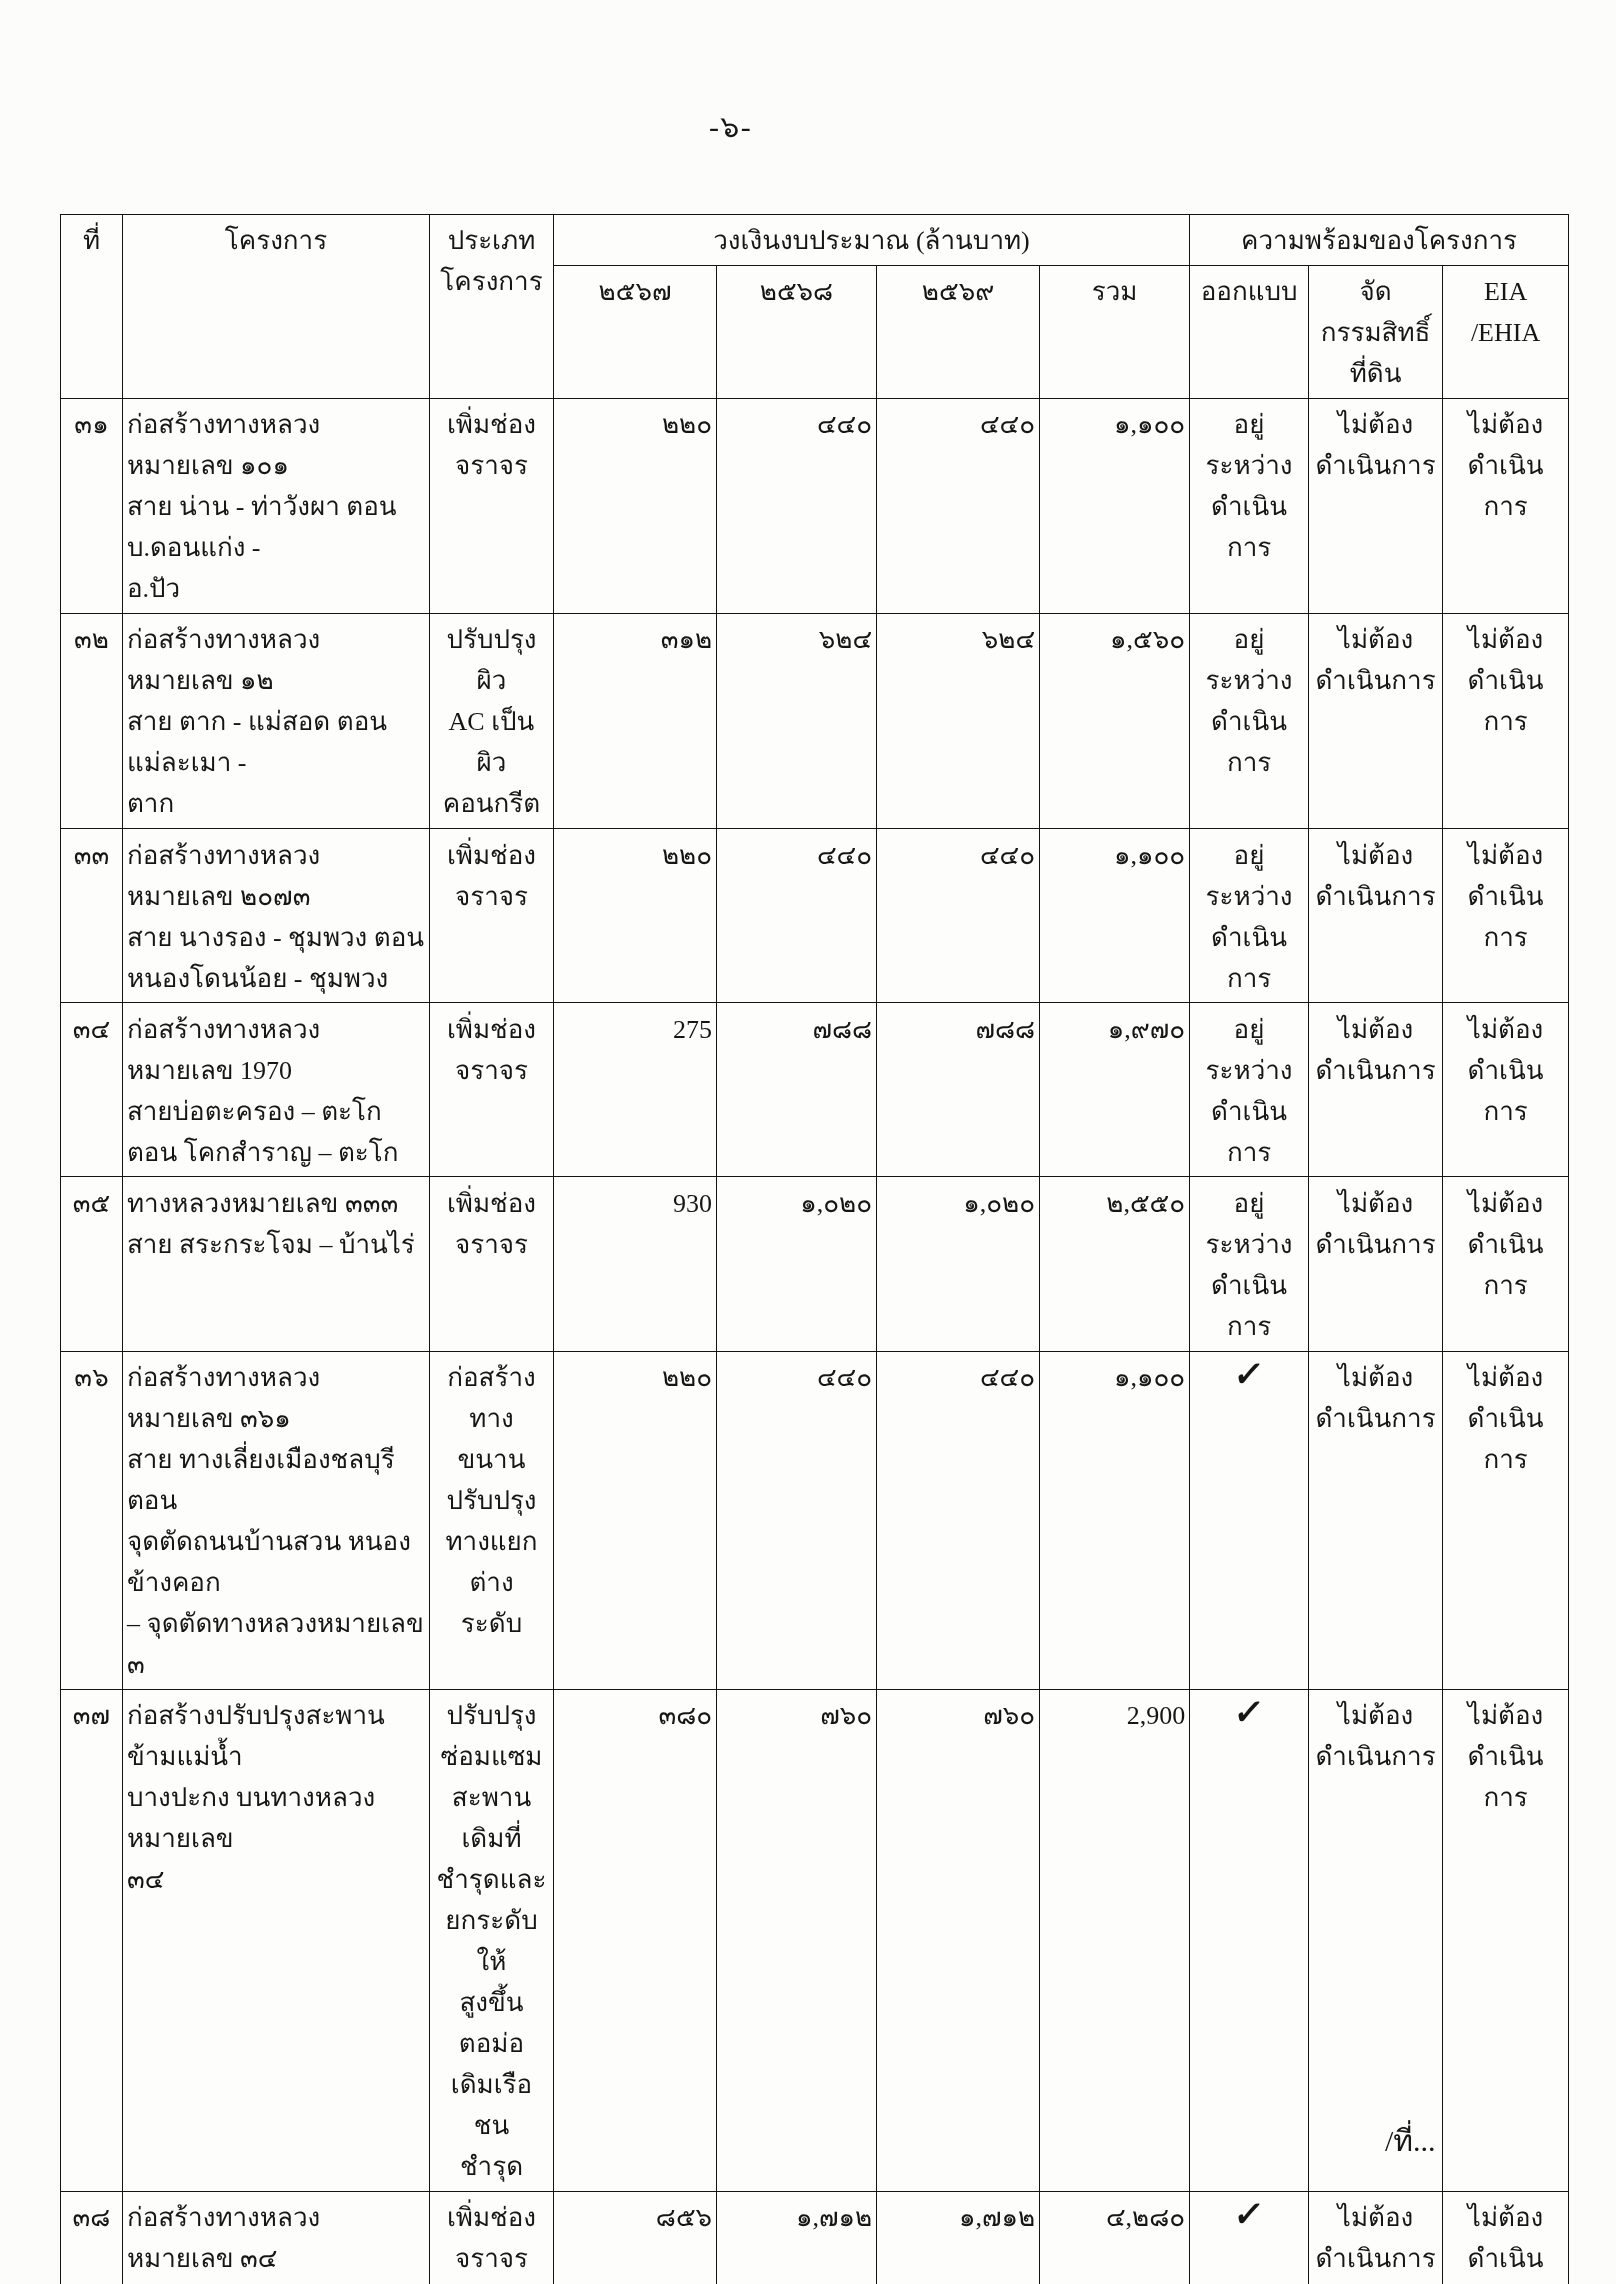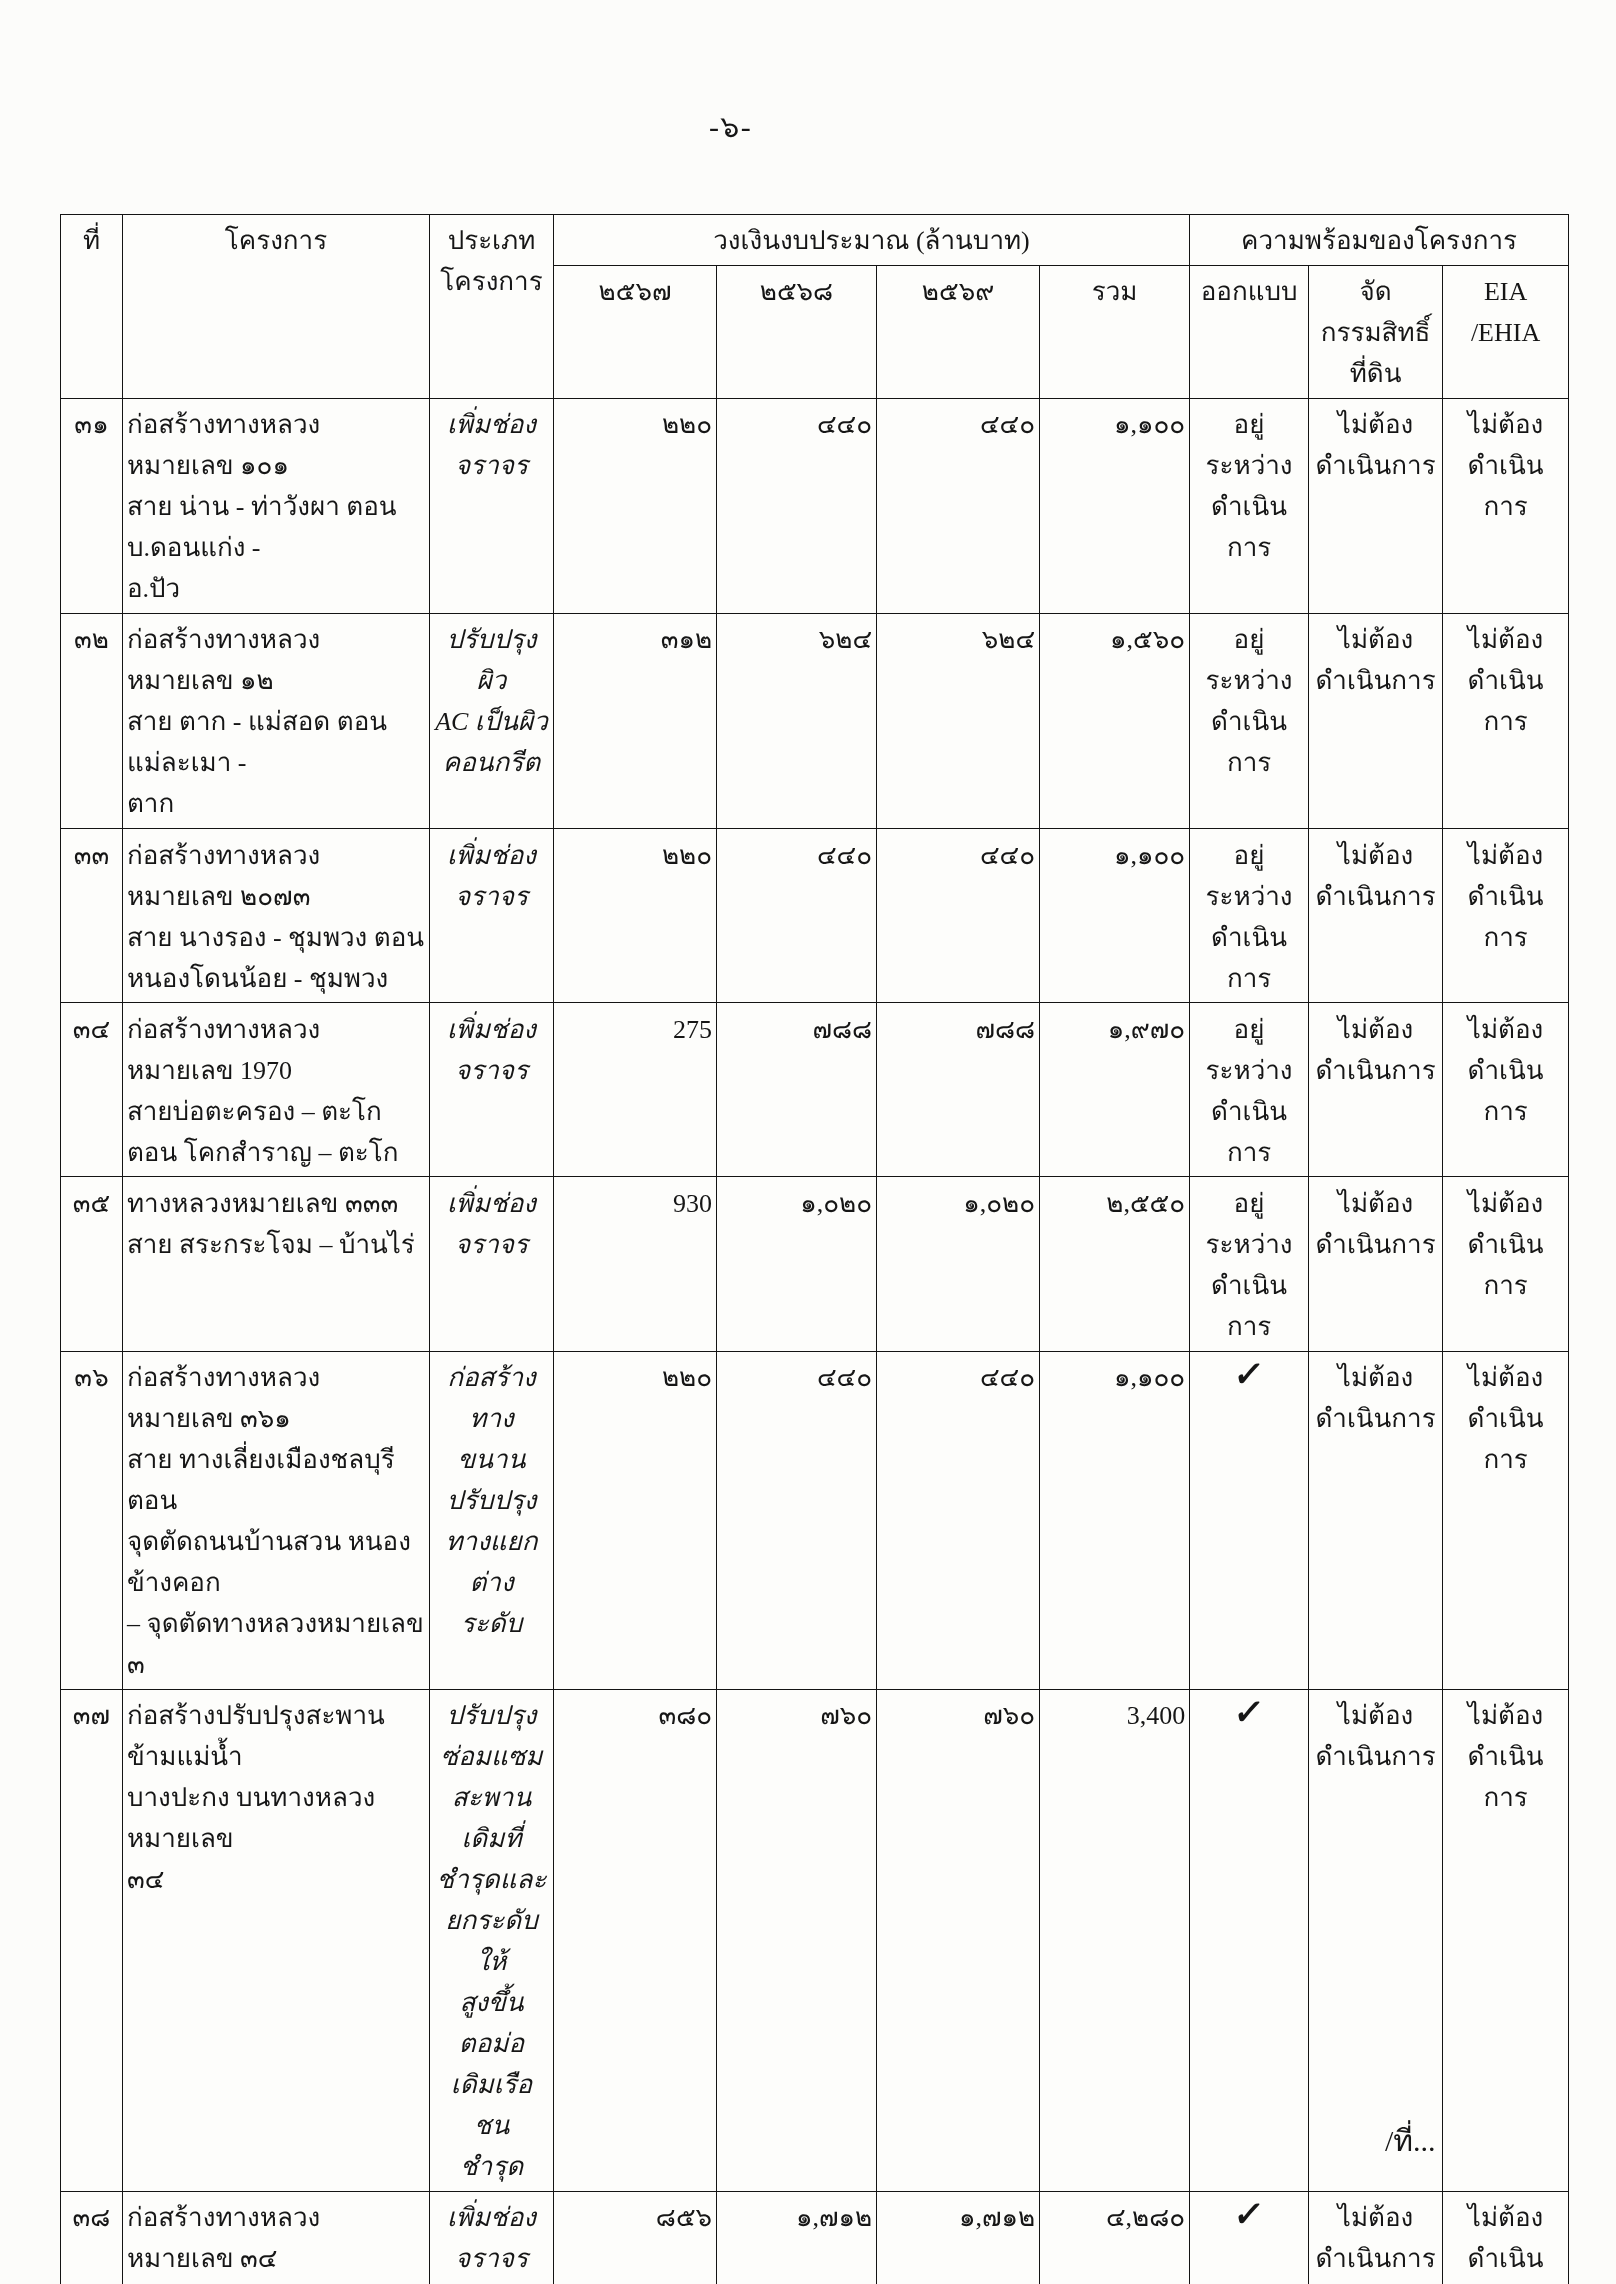--- a/index.html
+++ b/index.html
@@ -59,21 +59,21 @@
   }
   th.sub-ready{
     text-align:center;
     vertical-align:top;
     padding-top:10.5px;
     font-size:26px;
   }
   
   td.c-no{ text-align:center; padding-top:9.1px; }
   td.c-project{ text-align:left; padding-left:10.5px; padding-right:3.9px; padding-top:9.1px; }
-  td.c-type{ text-align:center; padding-top:9.1px;font-style:italic; }
+  td.c-type{ text-align:center; padding-top:9.1px; }
   td.c-num{ text-align:right; padding-right:22px; padding-top:9.1px; }
   td.c-ready{ text-align:center; padding-top:9.1px; }
   td .check{
     display:inline-block;
     font-size:35px;
     font-weight:bold;
     line-height:35px;
     transform:skewX(-8deg);
   }
   .footer-mark{
@@ -244,21 +244,21 @@
 ซ่อมแซม
 สะพานเดิมที่
 ชำรุดและ
 ยกระดับให้
 สูงขึ้นตอม่อ
 เดิมเรือชน
 ชำรุด</td>
         <td class="c-num">๓๘๐</td>
         <td class="c-num">๗๖๐</td>
         <td class="c-num">๗๖๐</td>
-        <td class="c-num">3,400</td>
+        <td class="c-num">2,900</td>
         <td class="c-ready"><span class="check">✓</span></td>
         <td class="c-ready">ไม่ต้อง
 ดำเนินการ</td>
         <td class="c-ready">ไม่ต้อง
 ดำเนินการ</td>
       </tr>
       <tr style="height:160px">
         <td class="c-no">๓๘</td>
         <td class="c-project">ก่อสร้างทางหลวงหมายเลข ๓๔
 สาย บางโฉลง – แยกหนองไม้แดง

